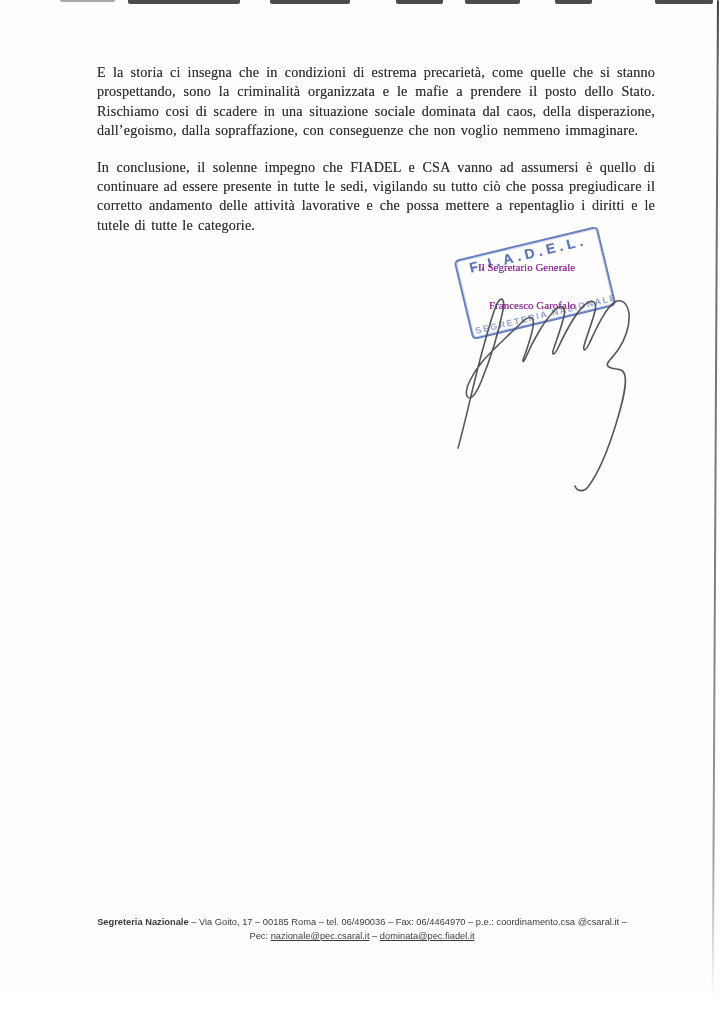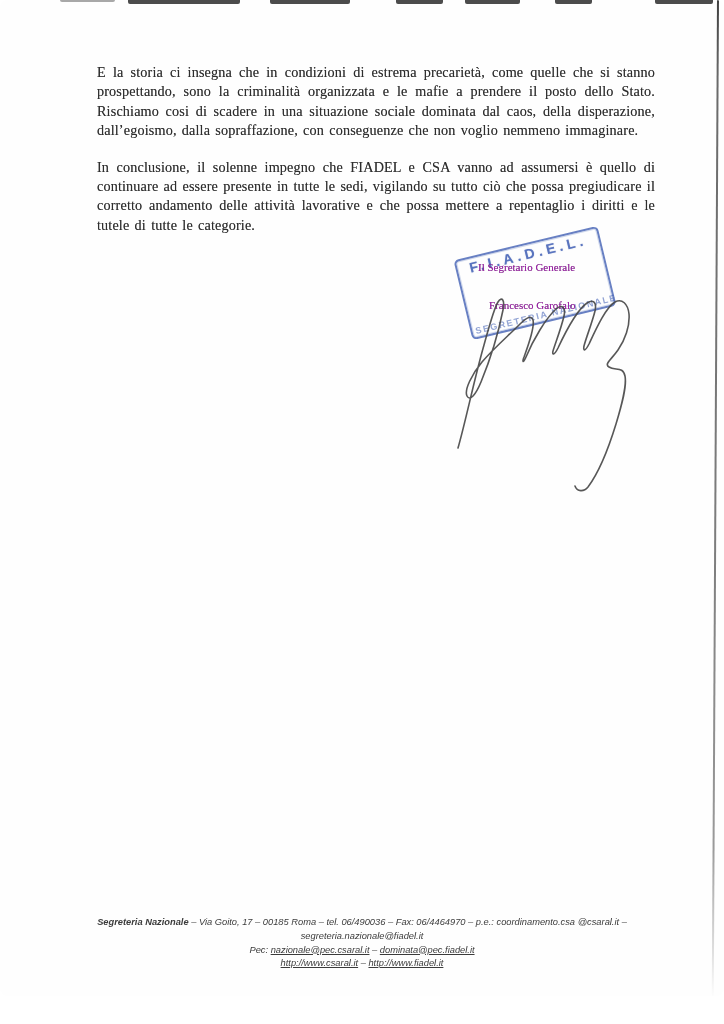--- a/index.html
+++ b/index.html
@@ -114,21 +114,20 @@
   }
 
   
   #footer {
     position: absolute;
     left: 0;
     top: 916px;
     width: 724px;
     text-align: center;
     font-family: "Liberation Sans", sans-serif;
-    font-style: italic;
     font-size: 9.3px;
     line-height: 13.8px;
     color: #3b3b3b;
   }
   #footer .b { font-weight: bold; }
   #footer .u { text-decoration: underline; text-align: right; }
 </style>
 </head>
 <body>
 
@@ -181,18 +180,16 @@
              C 630 326 625 340 618 350
              C 611 360 604 364 609 367
              C 615 371 623 366 625 376
              C 627 386 622 404 616 424
              C 608 450 597 475 588 487
              C 584 492 577 492 575 486" fill="none" stroke="#454545" stroke-width="1.6" stroke-linecap="round" stroke-linejoin="round" opacity="0.9"></path>
   </svg>
 
   <div id="footer">
     <div><span class="b">Segreteria Nazionale</span><span> – Via Goito, 17 – 00185 Roma – tel. 06/490036 – Fax: 06/4464970 – p.e.: coordinamento.csa @csaral.it –</span></div>
-    <div><span>segreteria.nazionale@fiadel.it</span></div>
     <div><span>Pec: </span><span class="u">nazionale@pec.csaral.it</span><span> – </span><span class="u">dominata@pec.fiadel.it</span></div>
-    <div><span class="u">http://www.csaral.it</span><span> – </span><span class="u">http://www.fiadel.it</span></div>
   </div>
 
 </div>
 
 </body></html>

